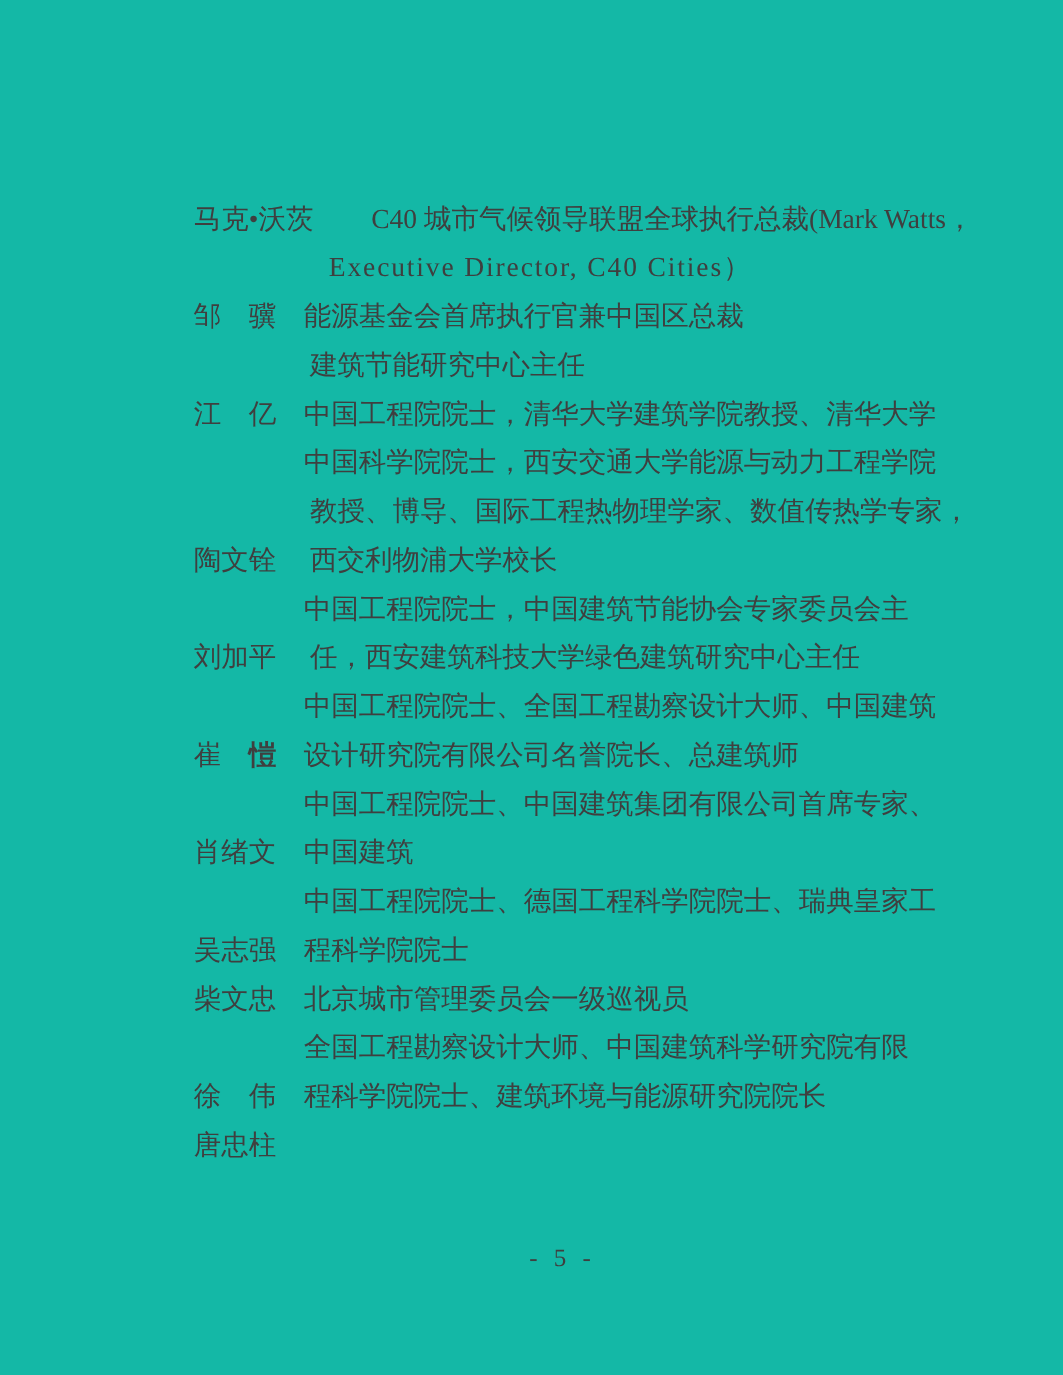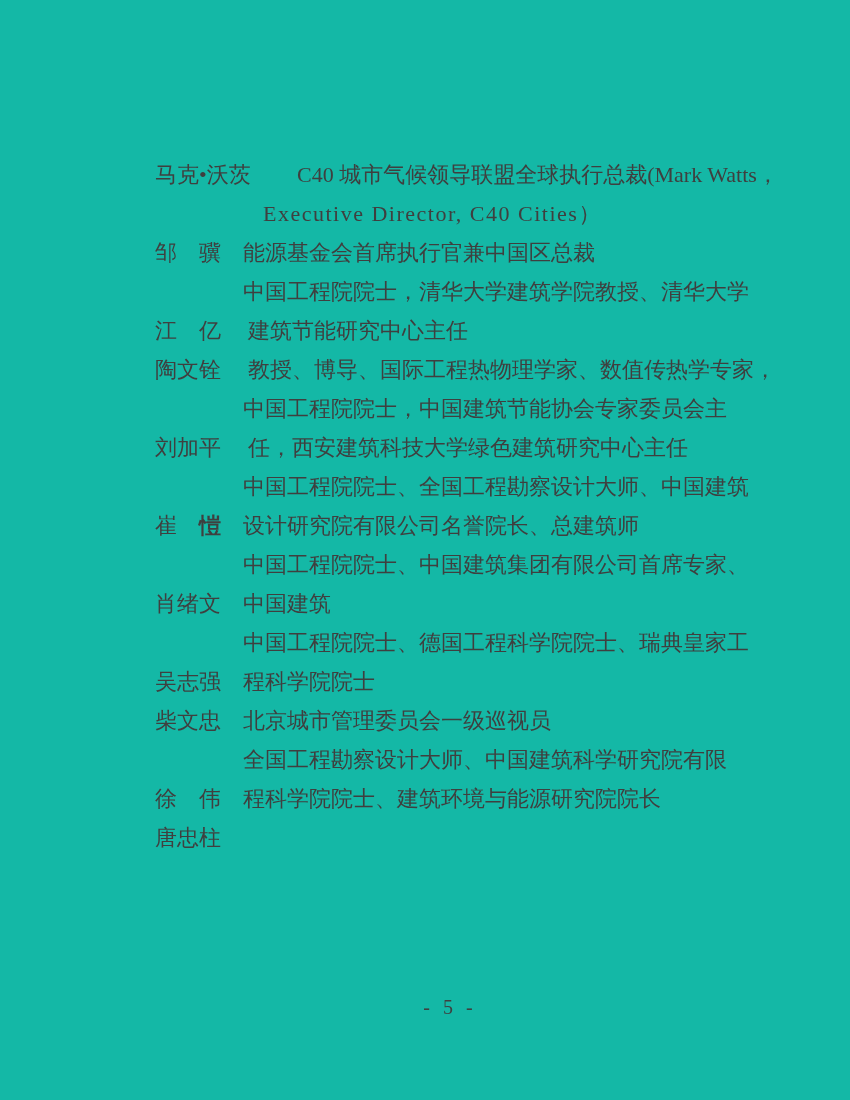--- a/index.html
+++ b/index.html
@@ -89,29 +89,31 @@
     <div class="entry">
       <div class="name-col">邹　骥</div>
       <div class="desc-col">
         <div class="line">能源基金会首席执行官兼中国区总裁</div>
       </div>
     </div>
 
     <div class="entry">
       <div class="name-col">江　亿</div>
       <div class="desc-col">
+        <div class="line cont-indent">建筑节能研究中心主任</div>
         <div class="line">中国工程院院士，清华大学建筑学院教授、清华大学</div>
-        <div class="line cont-indent">建筑节能研究中心主任</div>
       </div>
     </div>
 
     <div class="entry">
       <div class="name-col">陶文铨</div>
       <div class="desc-col">
+        <div class="line">中国科学院院士，西安交通大学能源与动力工程学院</div>
         <div class="line cont-indent">教授、博导、国际工程热物理学家、数值传热学专家，</div>
+        <div class="line cont-indent">西交利物浦大学校长</div>
       </div>
     </div>
 
     <div class="entry">
       <div class="name-col">刘加平</div>
       <div class="desc-col">
         <div class="line">中国工程院院士，中国建筑节能协会专家委员会主</div>
         <div class="line cont-indent">任，西安建筑科技大学绿色建筑研究中心主任</div>
       </div>
     </div>

